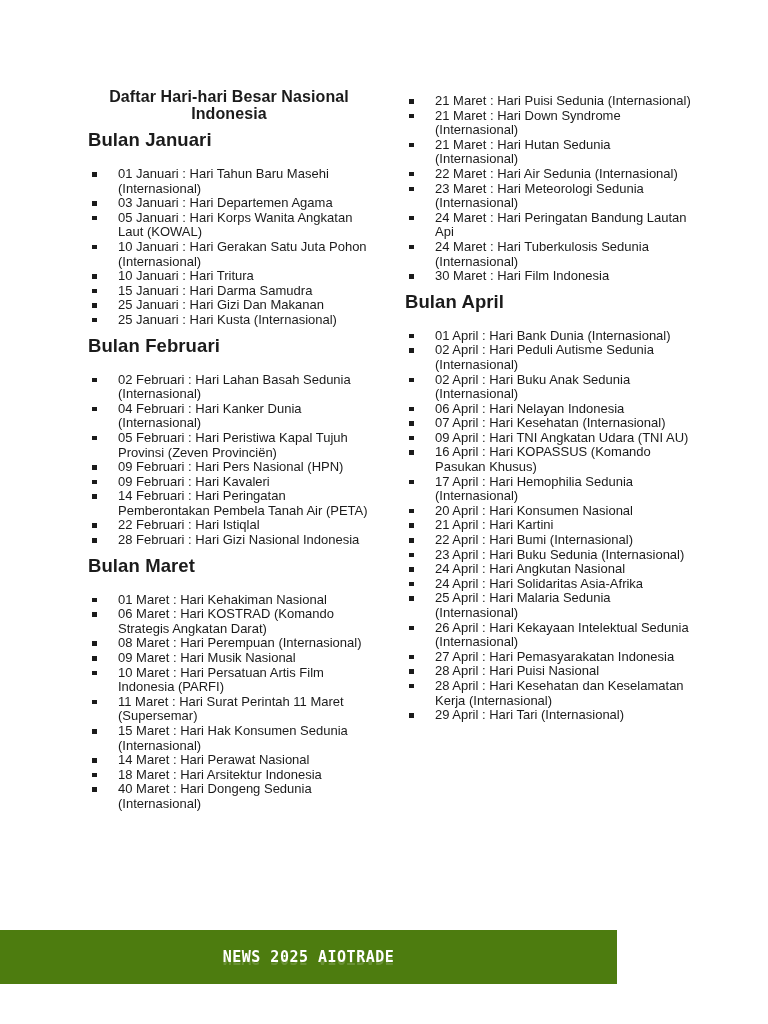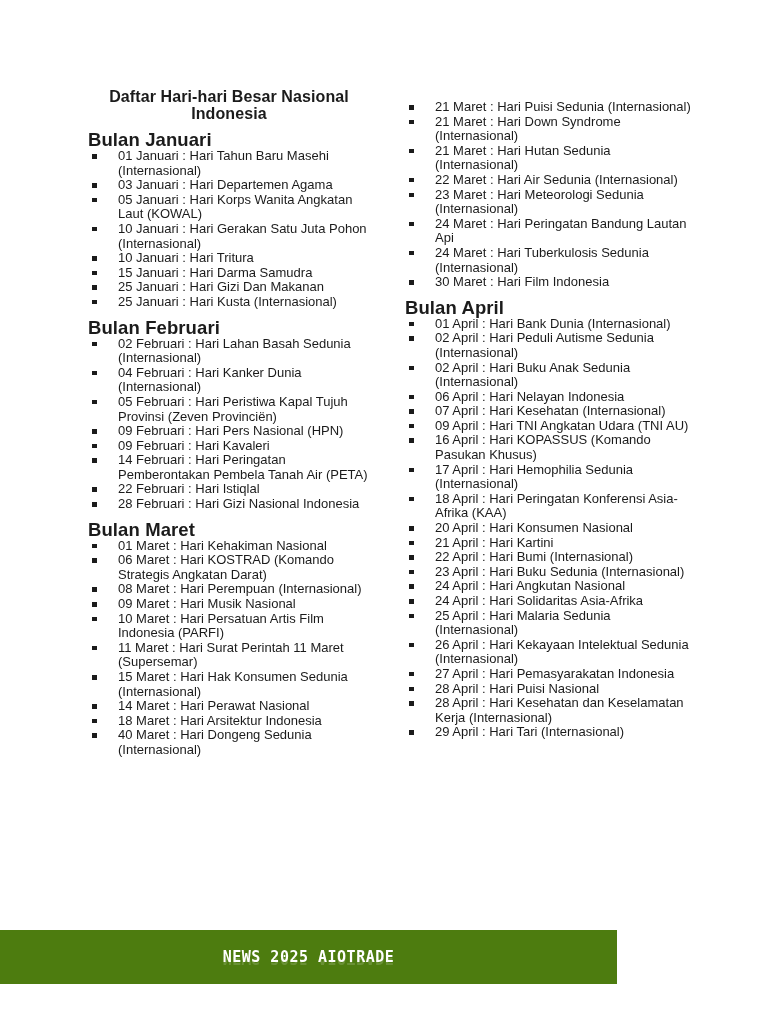--- a/index.html
+++ b/index.html
@@ -19,22 +19,22 @@
   .column-right { left:405px; width:288px; }
 
   .doc-title {
     font-size:16px; font-weight:700; line-height:17px;
     text-align:center; letter-spacing:0.1px;
   }
   .section-heading {
     font-size:18.5px; font-weight:700; line-height:19px;
     margin-top:8px; letter-spacing:0.1px;
   }
-  .holiday-list { list-style:none; }
-  .column > .holiday-list:first-child { margin-top:12px; }
+  .holiday-list { list-style:none; margin-top:18px; }
+  .column > .holiday-list:first-child { margin-top:6px; }
   .holiday-item {
     position:relative; padding-left:30px;
     font-size:13px; line-height:14.6px;
   }
   .bullet {
     position:absolute; left:4px; top:5px;
     width:4.5px; height:4.5px; background:#1b1b1b;
   }
   .footer-bar {
     position:absolute; left:0; top:930px; width:617px; height:54px;
@@ -116,21 +116,20 @@
       <h2 class="section-heading">Bulan April</h2>
       <ul class="holiday-list">
         <li class="holiday-item"><span class="bullet"></span><span class="item-text">01 April : Hari Bank Dunia (Internasional)</span></li>
         <li class="holiday-item"><span class="bullet"></span><span class="item-text">02 April : Hari Peduli Autisme Sedunia (Internasional)</span></li>
         <li class="holiday-item"><span class="bullet"></span><span class="item-text">02 April : Hari Buku Anak Sedunia (Internasional)</span></li>
         <li class="holiday-item"><span class="bullet"></span><span class="item-text">06 April : Hari Nelayan Indonesia</span></li>
         <li class="holiday-item"><span class="bullet"></span><span class="item-text">07 April : Hari Kesehatan (Internasional)</span></li>
         <li class="holiday-item"><span class="bullet"></span><span class="item-text">09 April : Hari TNI Angkatan Udara (TNI AU)</span></li>
         <li class="holiday-item"><span class="bullet"></span><span class="item-text">16 April : Hari KOPASSUS (Komando Pasukan Khusus)</span></li>
         <li class="holiday-item"><span class="bullet"></span><span class="item-text">17 April : Hari Hemophilia Sedunia (Internasional)</span></li>
-        <li class="holiday-item"><span class="bullet"></span><span class="item-text">18 April : Hari Peringatan Konferensi Asia-Afrika (KAA)</span></li>
         <li class="holiday-item"><span class="bullet"></span></li>
         <li class="holiday-item"><span class="bullet"></span><span class="item-text">20 April : Hari Konsumen Nasional</span></li>
         <li class="holiday-item"><span class="bullet"></span><span class="item-text">21 April : Hari Kartini</span></li>
         <li class="holiday-item"><span class="bullet"></span><span class="item-text">22 April : Hari Bumi (Internasional)</span></li>
         <li class="holiday-item"><span class="bullet"></span><span class="item-text">23 April : Hari Buku Sedunia (Internasional)</span></li>
         <li class="holiday-item"><span class="bullet"></span><span class="item-text">24 April : Hari Angkutan Nasional</span></li>
         <li class="holiday-item"><span class="bullet"></span><span class="item-text">24 April : Hari Solidaritas Asia-Afrika</span></li>
         <li class="holiday-item"><span class="bullet"></span><span class="item-text">25 April : Hari Malaria Sedunia (Internasional)</span></li>
         <li class="holiday-item"><span class="bullet"></span><span class="item-text">26 April : Hari Kekayaan Intelektual Sedunia (Internasional)</span></li>
         <li class="holiday-item"><span class="bullet"></span><span class="item-text">27 April : Hari Pemasyarakatan Indonesia</span></li>

